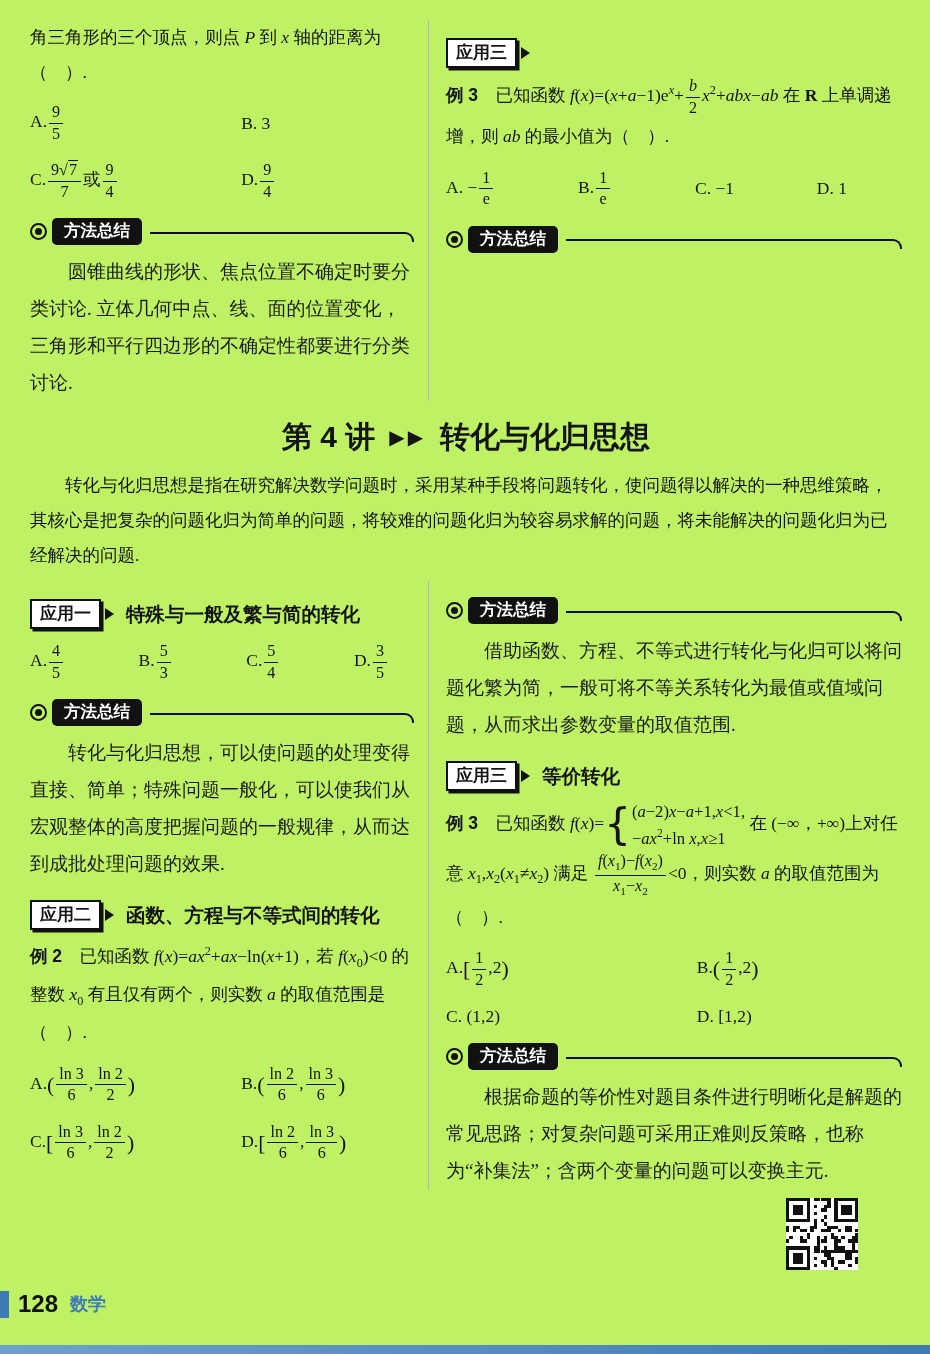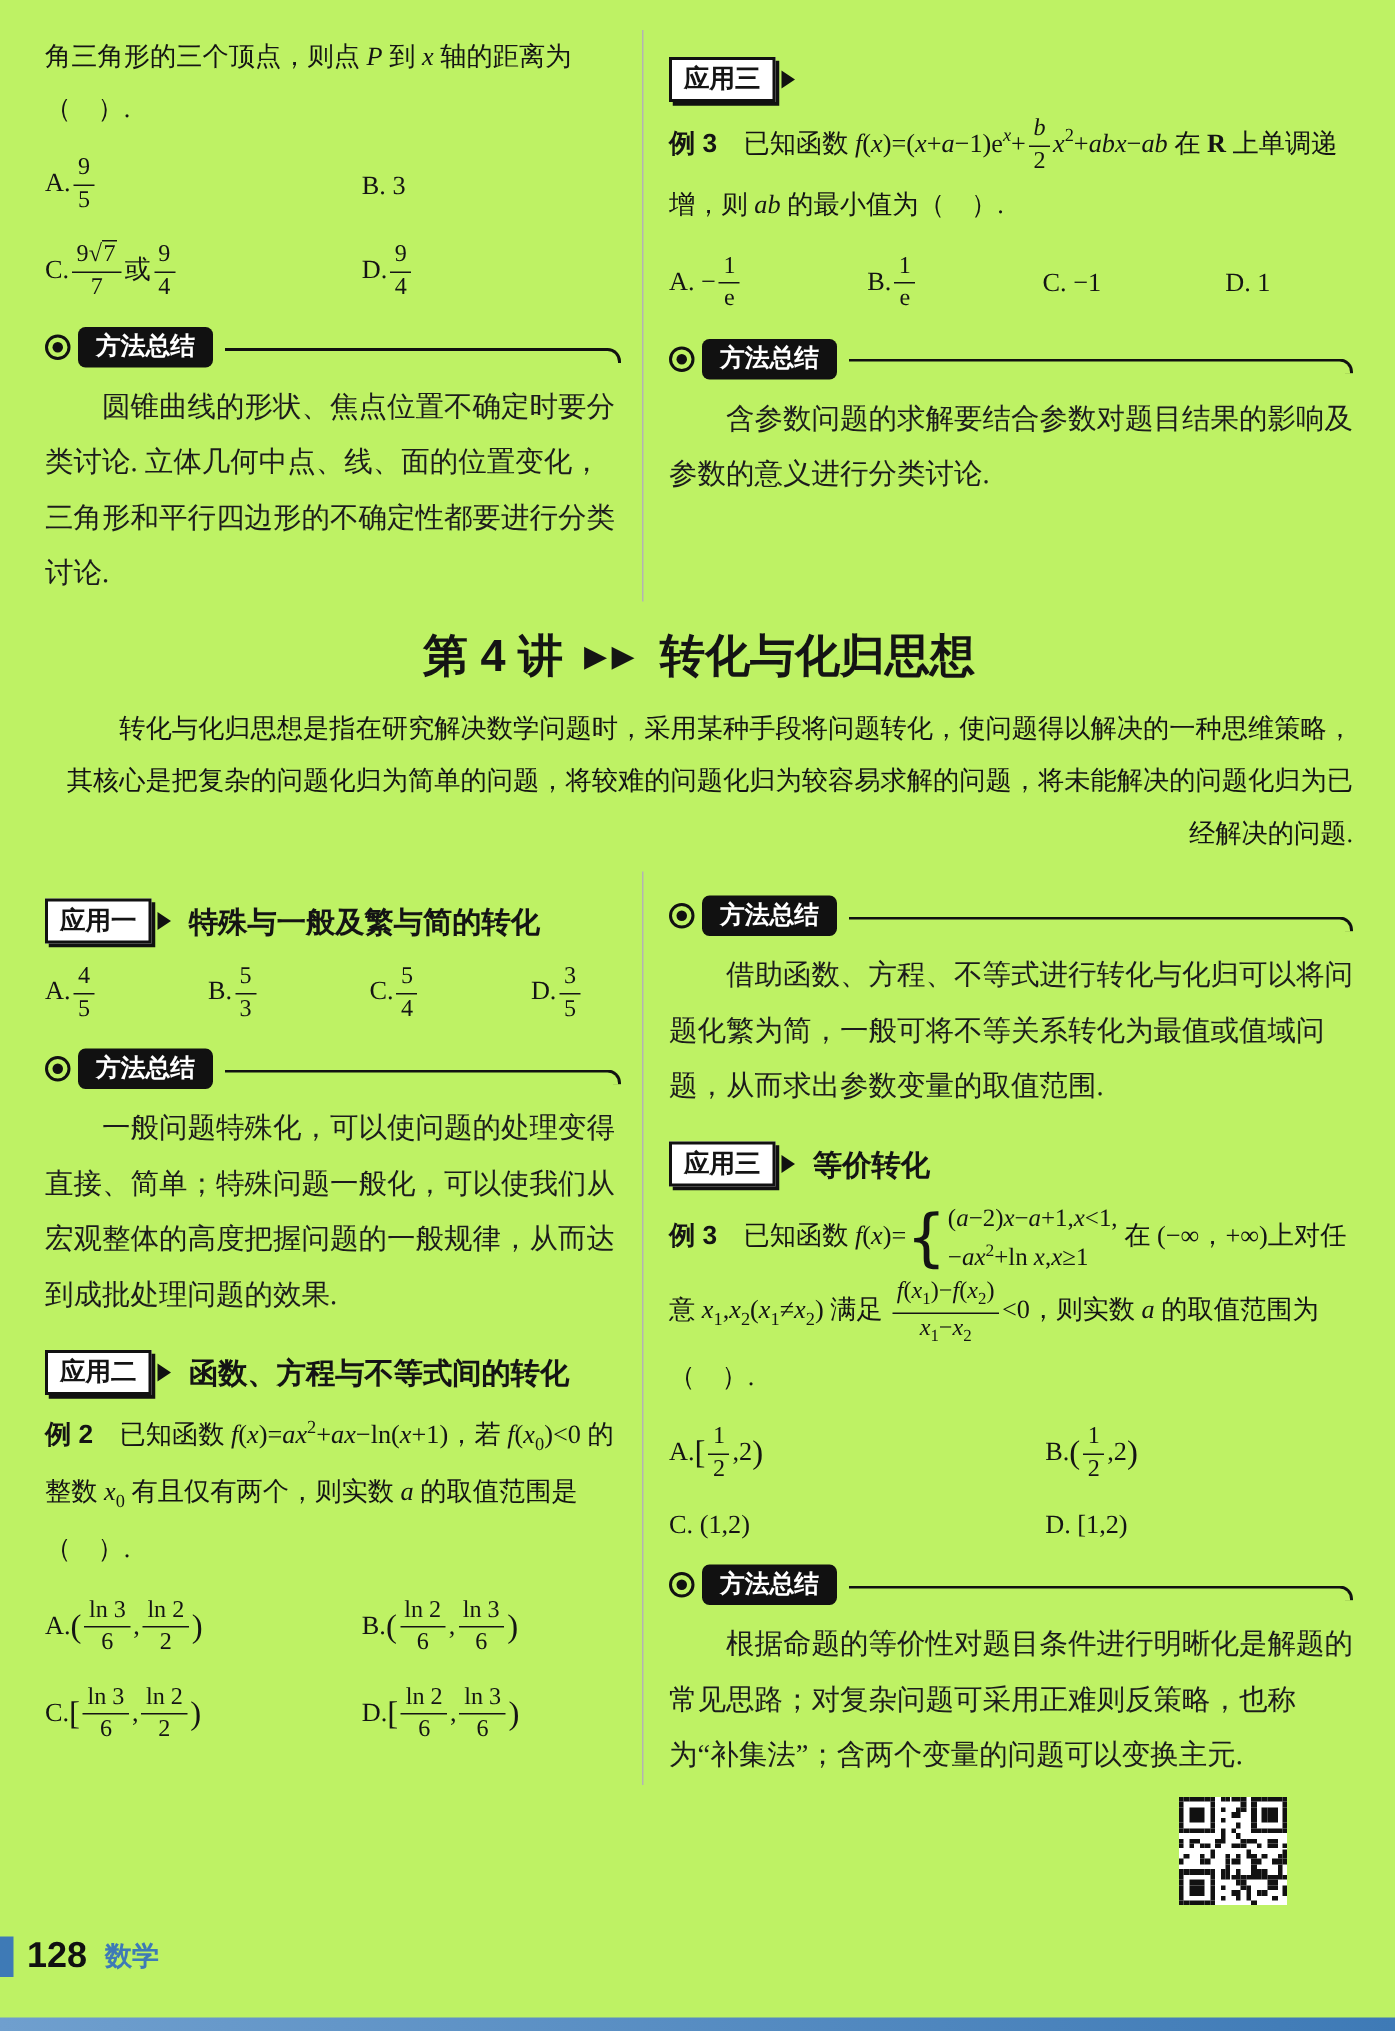--- a/index.html
+++ b/index.html
@@ -52,21 +52,21 @@
   .app-badge { border:2px solid #111; background:#fff; font-family:"Liberation Sans","DejaVu Sans",sans-serif;
     font-weight:700; font-size:17px; padding:1px 8px 2px; box-shadow:2.5px 2.5px 0 #111; flex:0 0 auto; }
   .app-arrow { width:0; height:0; border-top:6px solid transparent; border-bottom:6px solid transparent;
     border-left:9px solid #111; margin-left:4px; flex:0 0 auto; }
   .app-heading { font-family:"Liberation Sans","DejaVu Sans",sans-serif; font-weight:700; font-size:19.5px; margin-left:12px; }
 
   .lecture-head { text-align:center; margin-top:16px; }
   .lecture-head .t { font-family:"Liberation Sans","DejaVu Sans",sans-serif; font-weight:700; font-size:30px; }
   .lecture-head .arrows { font-size:20px; margin:0 10px; letter-spacing:3px; vertical-align:3px; }
   .answer-ref { text-align:right; font-size:16px; margin:-4px 4px 2px 0; }
-  .intro { font-size:17.5px; line-height:2.0; text-indent:2em; margin:10px 0 8px;text-align:right; }
+  .intro { font-size:17.5px; line-height:2.0; text-indent:2em; margin:10px 0 8px; }
 
   .qr { position:absolute; right:72px; bottom:84px; width:72px; height:72px; background:#fff; }
   .qr i { position:absolute; width:3.45px; height:3.45px; background:#111; }
 
   .footer { position:absolute; left:0; bottom:36px; display:flex; align-items:center; }
   .footer-mark { width:9px; height:27px; background:#3e7ab6; margin-right:9px; }
   .page-num { font-family:"Liberation Sans","DejaVu Sans",sans-serif; font-weight:700; font-size:24px; color:#111; }
   .subject { color:#3e7ab6; font-family:"Liberation Sans","DejaVu Sans",sans-serif; font-weight:700; font-size:18px; margin-left:12px; }
   .bottom-bar { position:absolute; left:0; bottom:0; width:100%; height:9px;
     background:linear-gradient(90deg,#6f9fce,#3e7ab6); }
@@ -104,21 +104,20 @@
           <span>A. −<span class="frac"><span class="num">1</span><span class="den">e</span></span></span>
           <span>B.<span class="frac"><span class="num">1</span><span class="den">e</span></span></span>
           <span>C. −1</span>
           <span>D. 1</span>
         </div>
         <div class="method-row">
           <span class="method-icon"></span>
           <span class="method-pill">方法总结</span>
           <span class="method-line"></span>
         </div>
-        <div class="method-text">含参数问题的求解要结合参数对题目结果的影响及参数的意义进行分类讨论.</div>
       </div>
     </div>
 
     <div class="lecture-head">
       <span class="t">第 4 讲</span>
       <span class="arrows">▶▶</span>
       <span class="t">转化与化归思想</span>
     </div>
     <div class="intro">转化与化归思想是指在研究解决数学问题时，采用某种手段将问题转化，使问题得以解决的一种思维策略，其核心是把复杂的问题化归为简单的问题，将较难的问题化归为较容易求解的问题，将未能解决的问题化归为已经解决的问题.</div>
 
@@ -134,21 +133,21 @@
           <span>A.<span class="frac"><span class="num">4</span><span class="den">5</span></span></span>
           <span>B.<span class="frac"><span class="num">5</span><span class="den">3</span></span></span>
           <span>C.<span class="frac"><span class="num">5</span><span class="den">4</span></span></span>
           <span>D.<span class="frac"><span class="num">3</span><span class="den">5</span></span></span>
         </div>
         <div class="method-row">
           <span class="method-icon"></span>
           <span class="method-pill">方法总结</span>
           <span class="method-line"></span>
         </div>
-        <div class="method-text">一般问题特殊化，可以使问题的处理变得直接、简单；特殊问题一般化，可以使我们从宏观整体的高度把握问题的一般规律，从而达到成批处理问题的效果.</div>
+        <div class="method-text">转化与化归思想，可以使问题的处理变得直接、简单；特殊问题一般化，可以使我们从宏观整体的高度把握问题的一般规律，从而达到成批处理问题的效果.</div>
 
         <div class="app-row">
           <span class="app-badge">应用二</span>
           <span class="app-arrow"></span>
           <span class="app-heading">函数、方程与不等式间的转化</span>
         </div>
         <div class="example"><b class="ex">例 2</b>　已知函数 <i>f</i>(<i>x</i>)=<i>ax</i><sup>2</sup>+<i>ax</i>−ln(<i>x</i>+1)，若 <i>f</i>(<i>x</i><sub>0</sub>)&lt;0 的整数 <i>x</i><sub>0</sub> 有且仅有两个，则实数 <i>a</i> 的取值范围是（　）.</div>
         <div class="options-grid">
           <div>A.<span class="big">(</span><span class="frac"><span class="num">ln 3</span><span class="den">6</span></span>,<span class="frac"><span class="num">ln 2</span><span class="den">2</span></span><span class="big">)</span></div>
           <div>B.<span class="big">(</span><span class="frac"><span class="num">ln 2</span><span class="den">6</span></span>,<span class="frac"><span class="num">ln 3</span><span class="den">6</span></span><span class="big">)</span></div>

